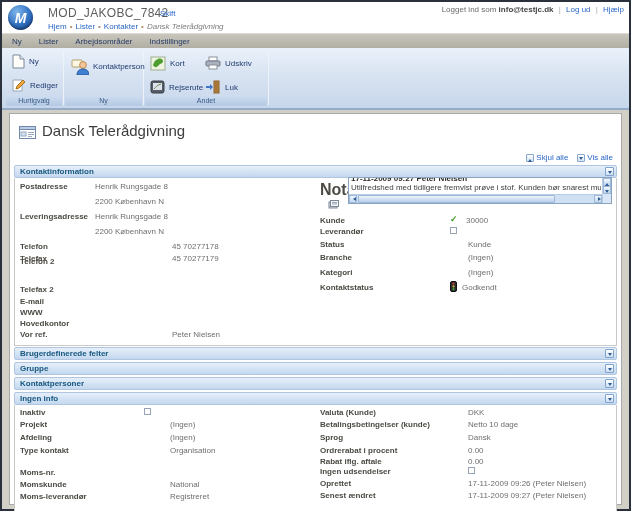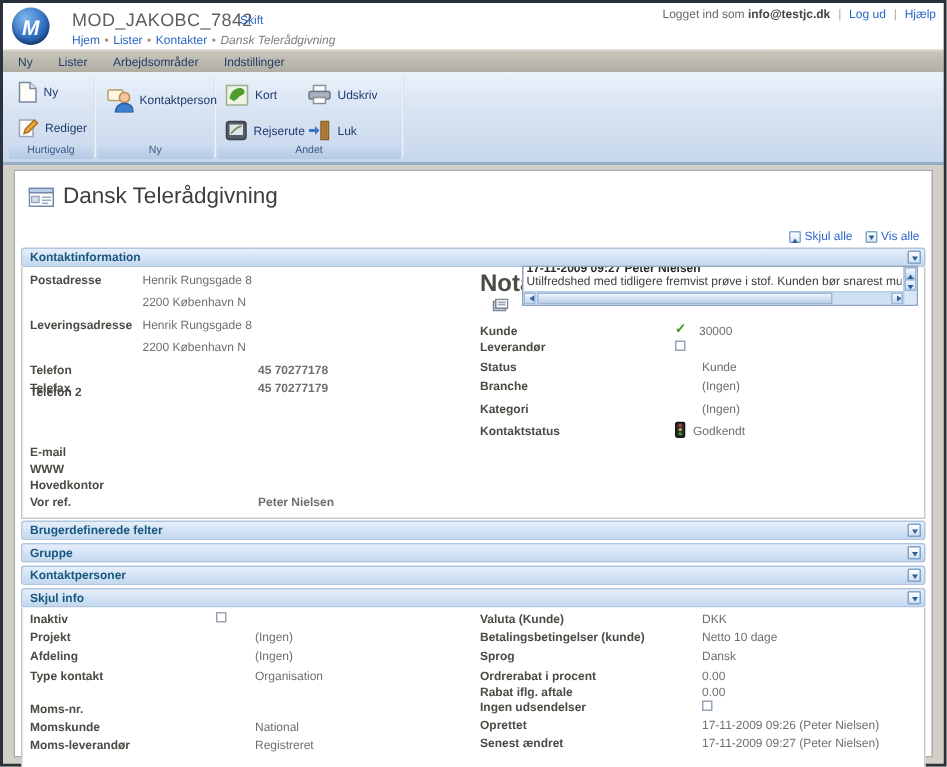--- a/index.html
+++ b/index.html
@@ -72,21 +72,21 @@
            background:linear-gradient(#fff,#cfe0f2); }
   .sicon::after { content:""; position:absolute; left:2px; top:3px;
            border:2px solid transparent; border-top:3px solid #2f5e94; }
   .sbody { position:absolute; left:4px; right:4px; background:#fff;
            border:1px solid #c9c9c9; border-top:none; }
 
   
   .fr { position:absolute; left:0; right:0; height:12px; font-size:8px; }
   .fl { position:absolute; left:5px; font-weight:bold; color:#4c4a44; white-space:nowrap;text-align:center; }
   .fv { position:absolute; color:#6e6e6e; white-space:nowrap; }
-  .v1 { left:80px; } .v2 { left:157px;font-weight:bold; }
+  .v1 { left:80px; } .v2 { left:157px; }
   .rcol { position:absolute; left:305px; top:0; right:2px; bottom:0; }
   .rl { position:absolute; left:0; font-weight:bold; color:#4c4a44; white-space:nowrap; }
   .rv { left:148px; }
   .cb { position:absolute; width:7px; height:7px; border:1px solid #96a4b6; background:#fff; }
   .chk { position:absolute; color:#3a9d23; font-weight:bold; font-size:9px; top:-2px; }
 
   
   .notebox { position:absolute; left:28px; top:-1px; right:2px; height:27px;
              border:1px solid #89a3c1; background:#fff; overflow:hidden; }
   .ntext { position:absolute; left:2px; right:10px; top:-4px; height:20px; overflow:hidden; }
@@ -248,20 +248,23 @@
             <span class="fl">Telefon</span>
             <span class="fv v2">45 70277178</span>
           </div>
         <div class="fr" style="top:79px">
             <span class="fl">Telefon 2</span>
           </div>
         <div class="fr" style="top:76px">
             <span class="fl">Telefax</span>
             <span class="fv v2">45 70277179</span>
           </div>
+        <div class="fr" style="top:107px">
+            <span class="fl">Telefax 2</span>
+          </div>
         <div class="fr" style="top:119px">
             <span class="fl">E-mail</span>
           </div>
         <div class="fr" style="top:130px">
             <span class="fl">WWW</span>
           </div>
         <div class="fr" style="top:141px">
             <span class="fl">Hovedkontor</span>
           </div>
         <div class="fr" style="top:152px">
@@ -346,21 +349,21 @@
       <div class="sbar" style="top:248px">
         <span>Gruppe</span>
         <span class="sicon"></span>
       </div>
       <div class="sbar" style="top:263px">
         <span>Kontaktpersoner</span>
         <span class="sicon"></span>
       </div>
 
       <div class="sbar" style="top:278px">
-        <span>Skjul info</span>
+        <span>Ingen info</span>
         <span class="sicon"></span>
       </div>
       <div class="sbody" style="top:291px; height:117px">
 
         <div class="fr" style="top:3px">
           <span class="fl">Inaktiv</span>
           <span class="cb" style="left:129px; top:0"></span>
         </div>
         <div class="fr" style="top:15px">
             <span class="fl">Projekt</span>

